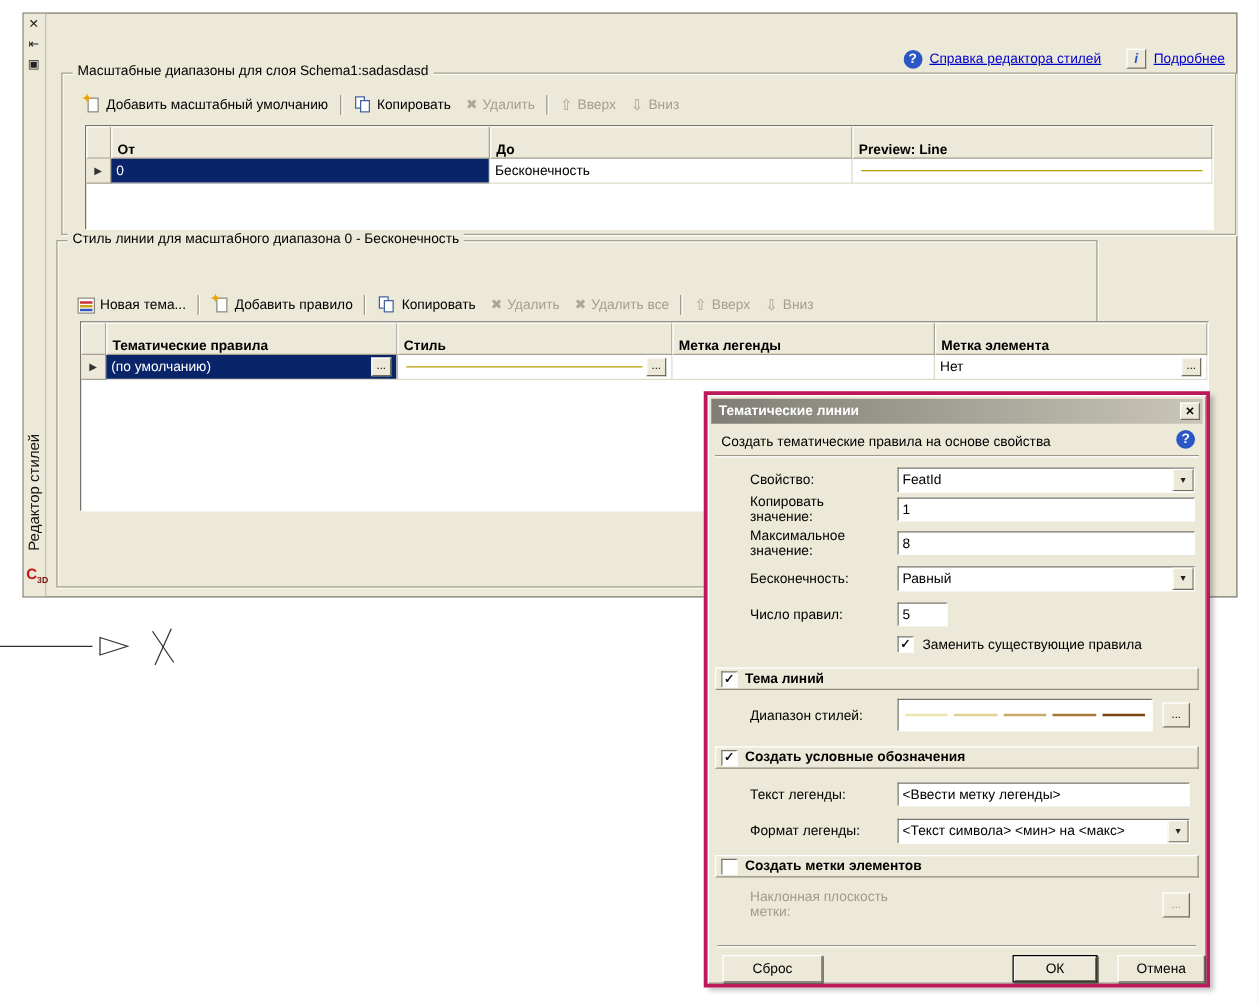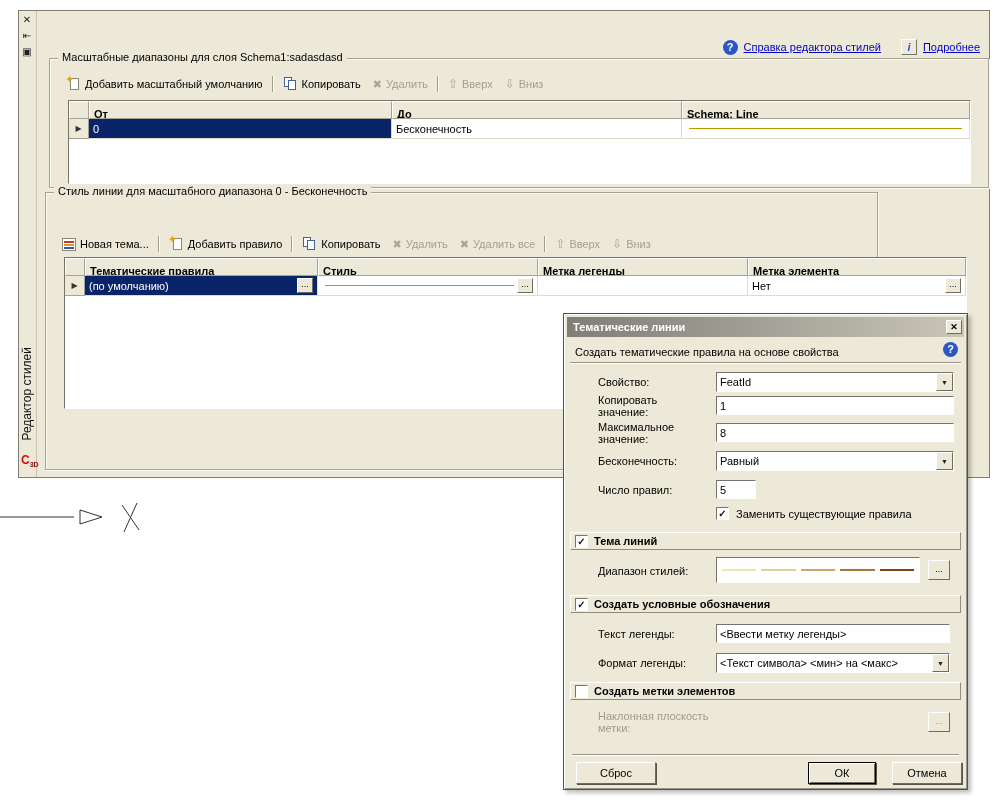--- a/index.html
+++ b/index.html
@@ -38,31 +38,31 @@
   .ic-x{color:#a9a697;font-size:11px;line-height:13px}
   .ic-arrow{color:#a9a697;font-size:12px;line-height:13px}
   .ic-theme{position:relative;width:14px;height:13px;background:#fff;border:1px solid #8a8778;flex:0 0 auto}
   .ic-theme i{position:absolute;left:1px;right:1px;height:2px}
   .ic-theme .s1{top:2px;background:#cc3333}
   .ic-theme .s2{top:5px;background:#caa31d}
   .ic-theme .s3{top:8px;background:#3355bb}
 
   .listbox{position:absolute;background:#fff;border:1px solid;border-color:#76746a #fff #fff #76746a;overflow:hidden}
   .thead{display:flex}
-  .th{background:#ece9d8;border-top:1px solid #fff;border-left:1px solid #fff;border-right:1px solid #a5a293;border-bottom:1px solid #a5a293;font-weight:bold;padding:6px 4px;height:18px;white-space:nowrap;overflow:hidden}
+  .th{background:#ece9d8;border-top:1px solid #fff;border-left:1px solid #fff;border-right:1px solid #a5a293;border-bottom:1px solid #a5a293;font-weight:bold;padding:12px 4px;height:18px;white-space:nowrap;overflow:hidden}
   .trow{display:flex}
   .td{height:20px;border-right:1px solid #dedbc9;border-bottom:1px solid #dedbc9;padding:1px 4px;display:flex;align-items:center;white-space:nowrap;overflow:hidden}
   .rowselc{background:#ece9d8;border-right:1px solid #a5a293;border-bottom:1px solid #a5a293;display:flex;align-items:center;justify-content:center;font-size:8px;color:#333}
   .sel{background:#0a246a;color:#fff}
   .previewline{flex:1;height:0;border-top:1px solid #b39c00;margin:0 3px}
   .dots-btn{margin-left:auto;width:16px;height:15px;flex:0 0 auto;background:#ece9d8;border:1px solid;border-color:#fff #6f6d60 #6f6d60 #fff;color:#000;font-size:9px;line-height:10px;text-align:center;cursor:default}
   .dots-btn.disabled{color:#a3a091}
 
   
-  .dialog{position:absolute;left:563px;top:313px;width:405px;height:477px;background:#ece9d8;border:1px solid #be185d;box-shadow:inset 1px 1px 0 #fff,inset -1px -1px 0 #9a9789,3px 3px 4px rgba(0,0,0,.25)}
+  .dialog{position:absolute;left:563px;top:313px;width:405px;height:477px;background:#ece9d8;border:3px solid #be185d;box-shadow:inset 1px 1px 0 #fff,inset -1px -1px 0 #9a9789,3px 3px 4px rgba(0,0,0,.25)}
   .titlebar{position:absolute;left:3px;top:3px;right:3px;height:20px;background:linear-gradient(90deg,#7f7d75,#c9c6b8);display:flex;align-items:center;color:#fff;font-weight:bold;padding-left:6px}
   .closebtn{margin-left:auto;margin-right:2px;width:16px;height:14px;background:#ece9d8;border:1px solid;border-color:#fff #6f6d60 #6f6d60 #fff;color:#000;font-size:9px;font-weight:bold;line-height:12px;text-align:center}
   .etchline{position:absolute;height:2px;border-top:1px solid #9a9789;border-bottom:1px solid #fff}
   .dlg-headtext{position:absolute;font-weight:normal;white-space:nowrap}
   .flabel{position:absolute;line-height:12px}
   .flabel.dis{color:#9f9c8d}
   .tinput{position:absolute;background:#fff;border:1px solid;border-color:#76746a #fff #fff #76746a;padding:1px 3px;font:11px "Liberation Sans",sans-serif;height:19px;outline:none}
   .combo{position:absolute;background:#fff;border:1px solid;border-color:#76746a #fff #fff #76746a;height:20px;display:flex;align-items:center;padding-left:3px;white-space:nowrap;overflow:hidden}
   .arrowbtn{margin-left:auto;width:17px;height:100%;flex:0 0 auto;background:#ece9d8;border:1px solid;border-color:#fff #6f6d60 #6f6d60 #fff;display:flex;align-items:center;justify-content:center;font-size:7px;color:#222}
   .sectionbar{position:absolute;left:6px;right:6px;height:18px;border:1px solid;border-color:#fff #8f8d7f #8f8d7f #fff;display:flex;align-items:center;gap:6px;padding-left:4px;font-weight:bold;background:#ece9d8}
@@ -134,21 +134,21 @@
           <span class="ic-arrow">⇩</span>
           <span>Вниз</span>
         </div>
       </div>
 
       <div class="listbox" style="left:18px;top:41px;width:903px;height:84px">
         <div class="thead">
           <div class="th" style="width:20px"></div>
           <div class="th" style="width:303px">От</div>
           <div class="th" style="width:290px">До</div>
-          <div class="th" style="width:288px">Schema: Line</div>
+          <div class="th" style="width:288px">Preview: Line</div>
         </div>
         <div class="trow">
           <div class="td rowselc" style="width:20px">
               <span>▶</span>
             </div>
           <div class="td sel" style="width:303px">0</div>
           <div class="td" style="width:290px">Бесконечность</div>
           <div class="td" style="width:288px">
               <div class="previewline" style="border-top-color: rgb(179, 156, 0);"></div>
             </div>

